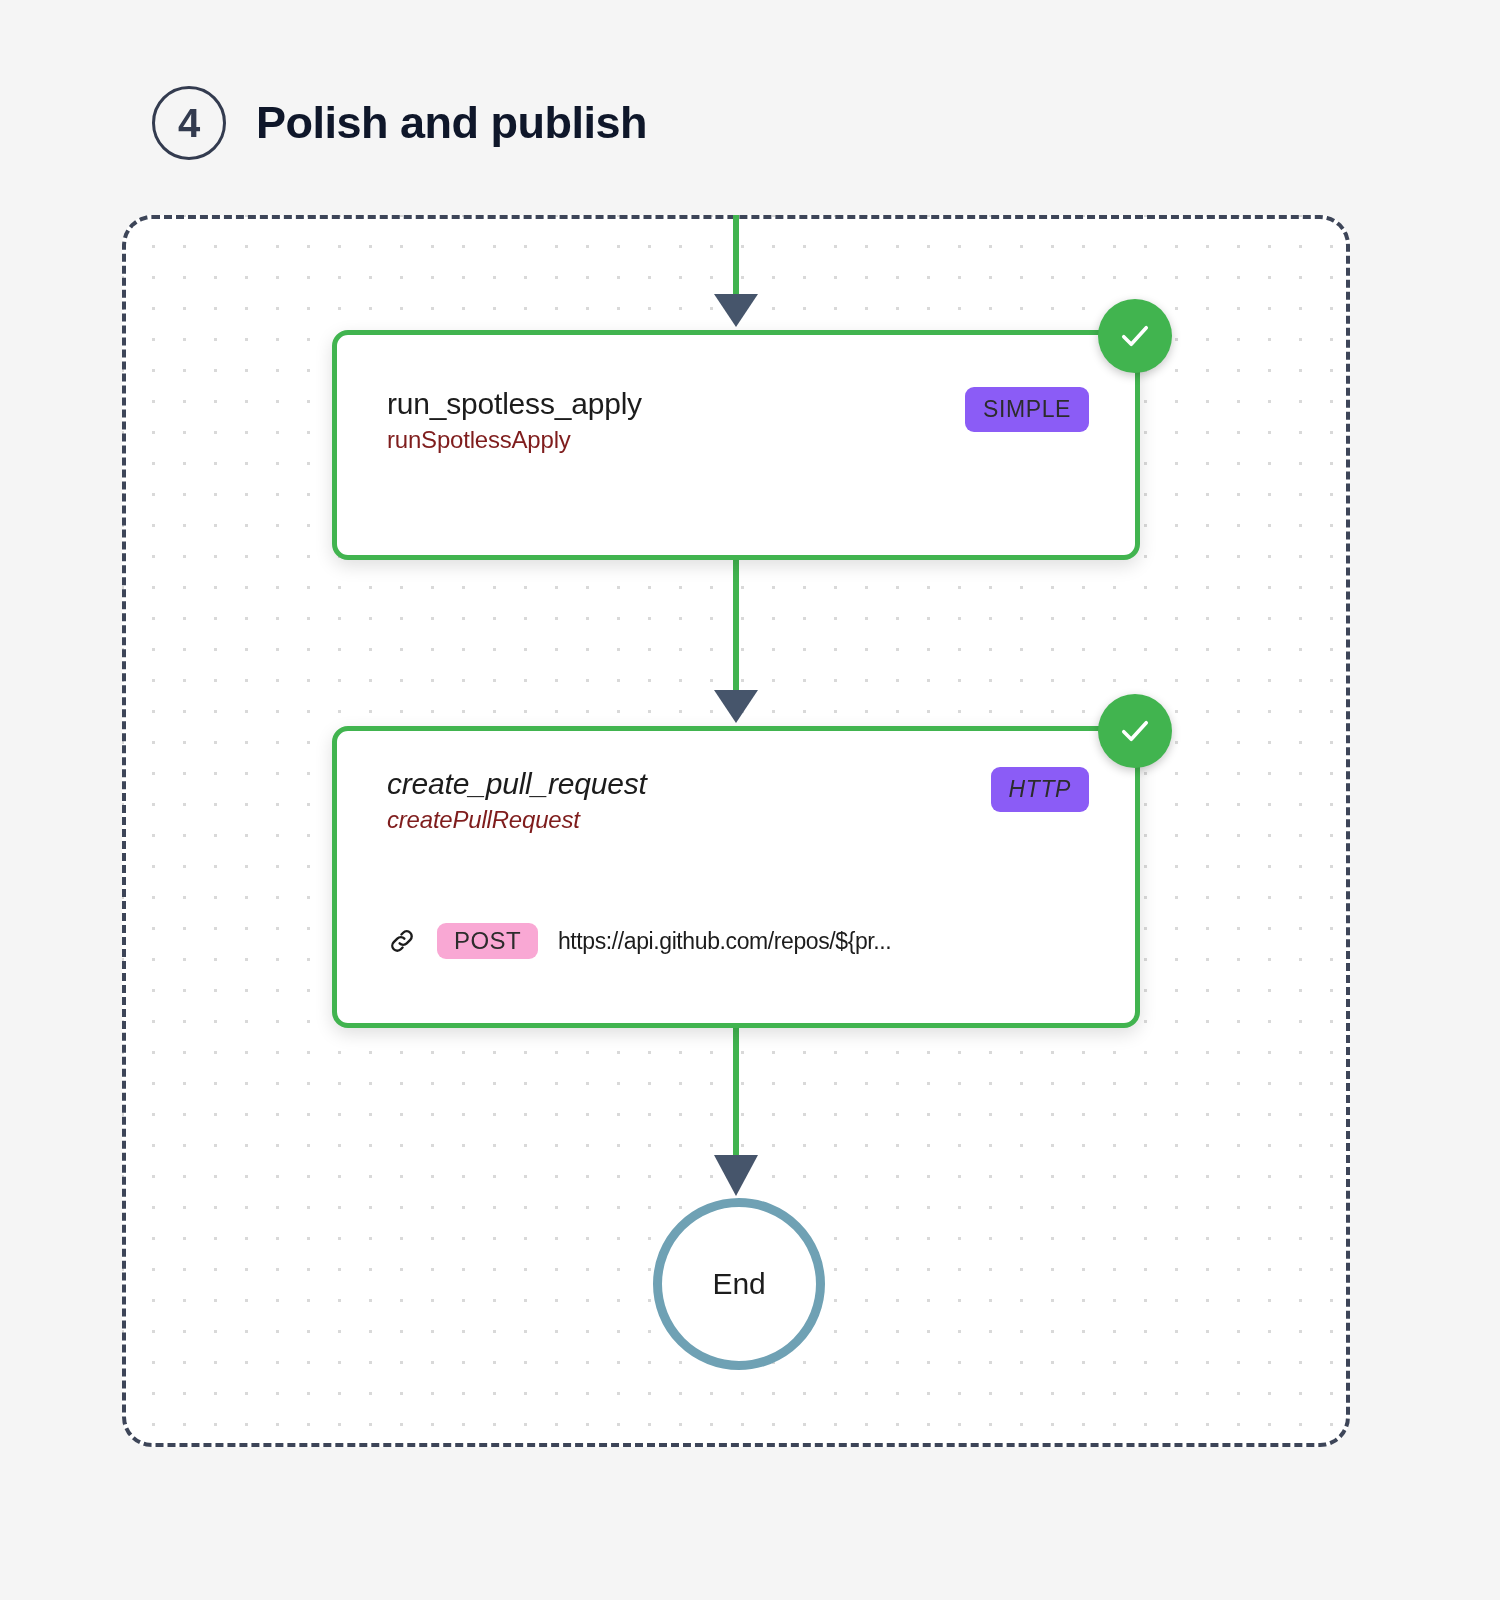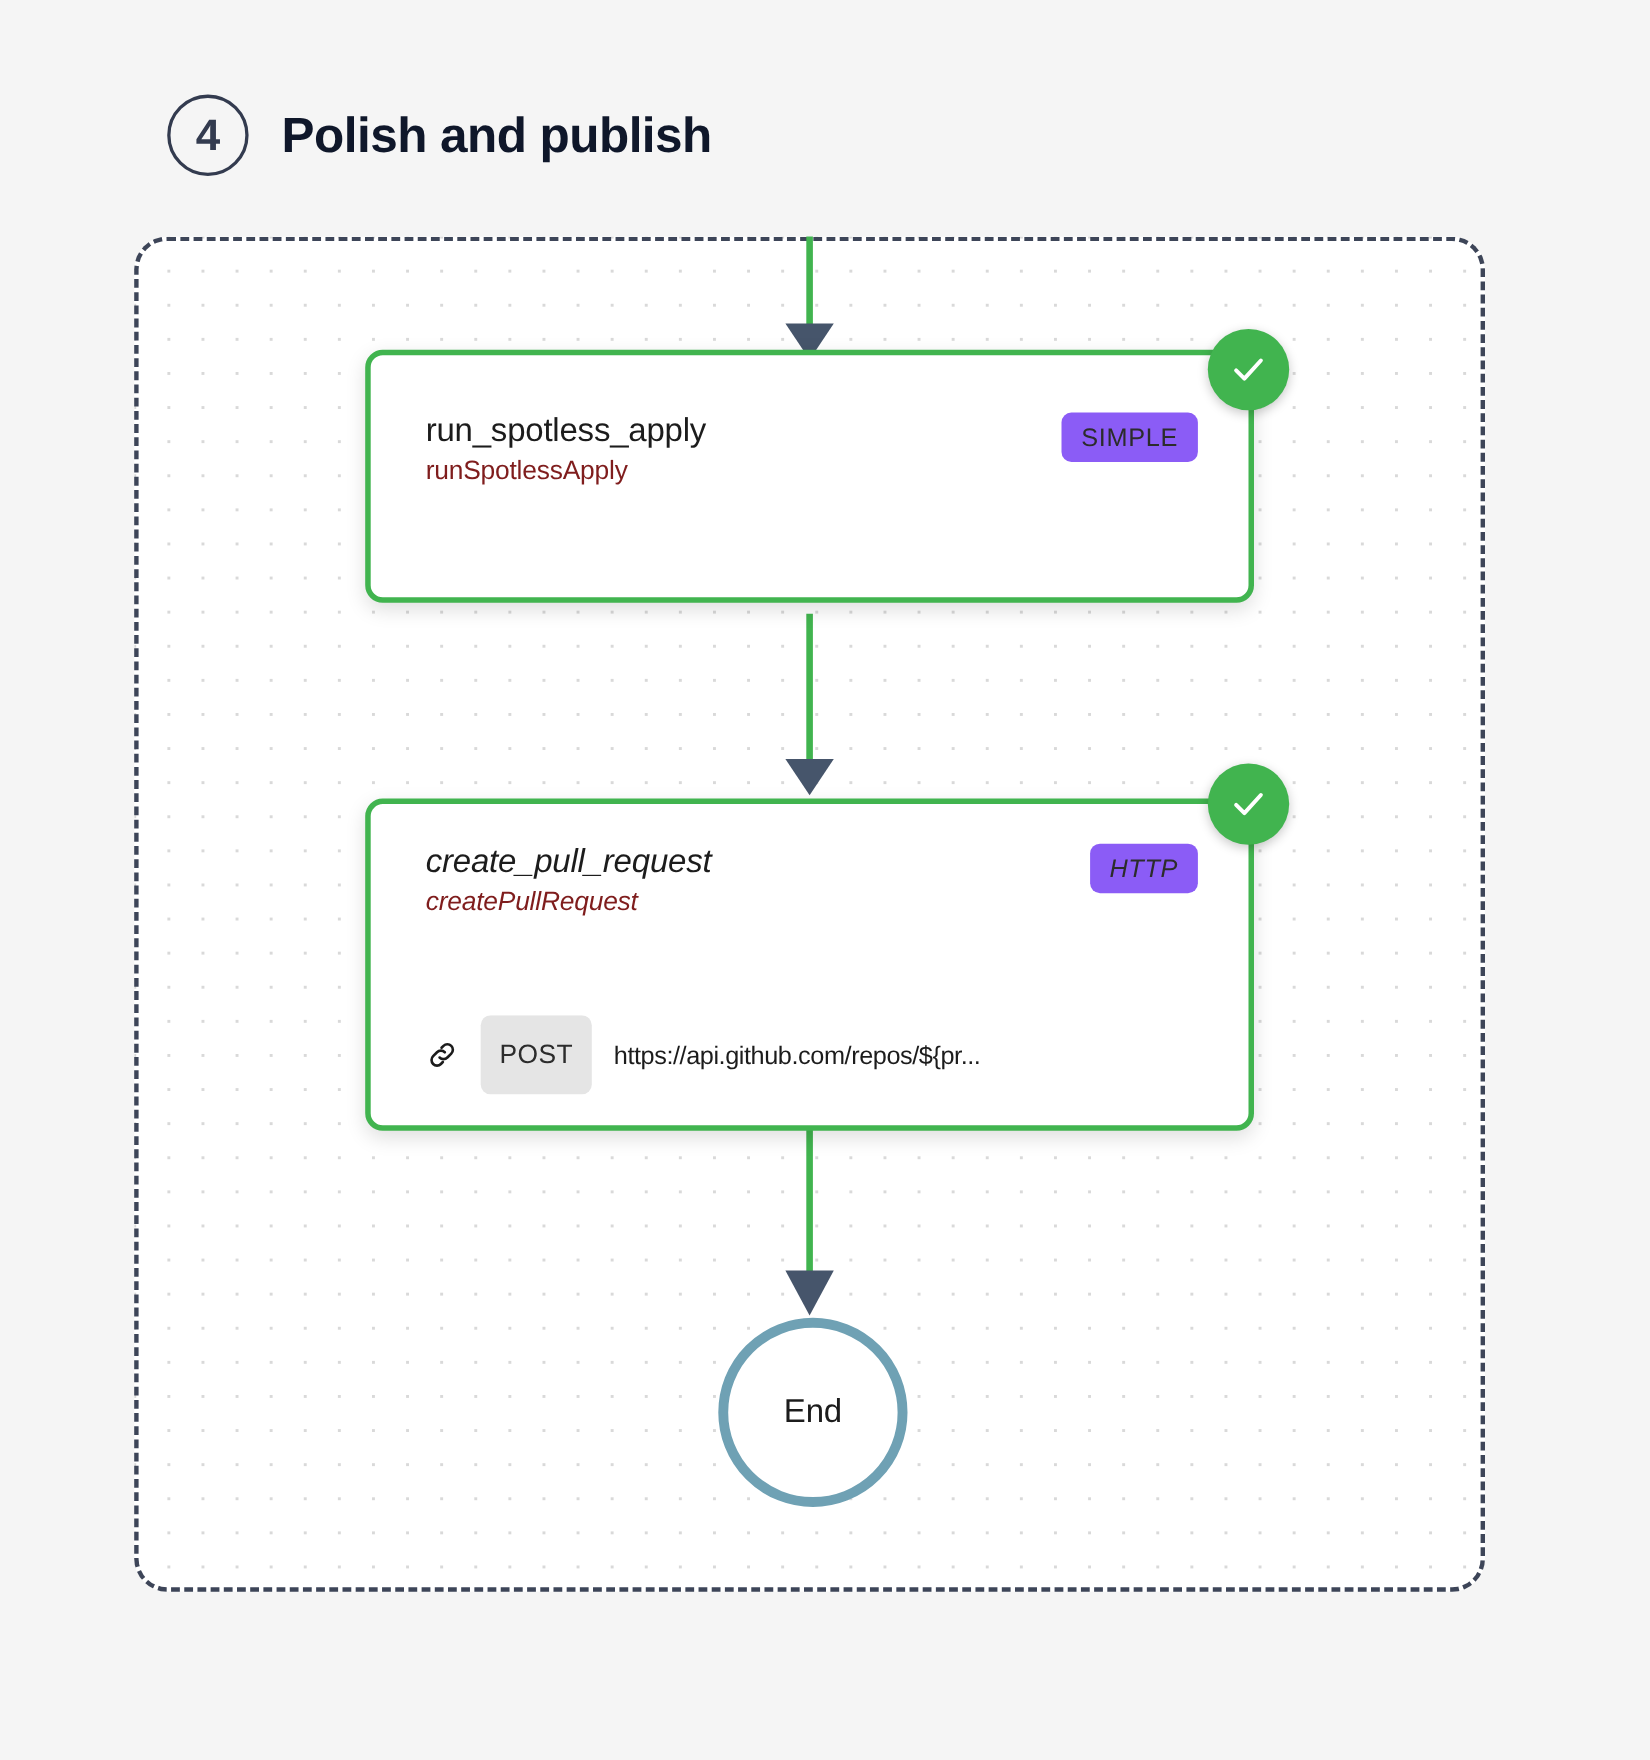--- a/index.html
+++ b/index.html
@@ -79,21 +79,21 @@
   
   .node-card {
     position: absolute;
     background: #ffffff;
     border: 5px solid #41b44f;
     border-radius: 16px;
     box-shadow: 0 6px 18px rgba(0,0,0,0.13);
   }
   #node-spotless {
     left: 332px;
-    top: 318px;
+    top: 330px;
     width: 808px;
     height: 230px;
   }
   #node-pullrequest {
     left: 332px;
     top: 726px;
     width: 808px;
     height: 302px;
   }
 
@@ -148,23 +148,23 @@
   }
   .link-icon {
     flex: 0 0 auto;
     width: 30px;
     height: 30px;
     color: #1c1c1c;
     display: block;
   }
   .method-badge {
     flex: 0 0 auto;
-    background: #e5e5e5;
+    background: #f9a8d4;
     border-radius: 9px;
-    padding: 24px 17px;
+    padding: 6px 17px;
     font-size: 24px;
     color: #2c2c2c;
     letter-spacing: 0.4px;
     line-height: 1;
     text-align: center;
   }
   .request-url {
     font-size: 23px;
     color: #1c1c1c;
     letter-spacing: -0.4px;

